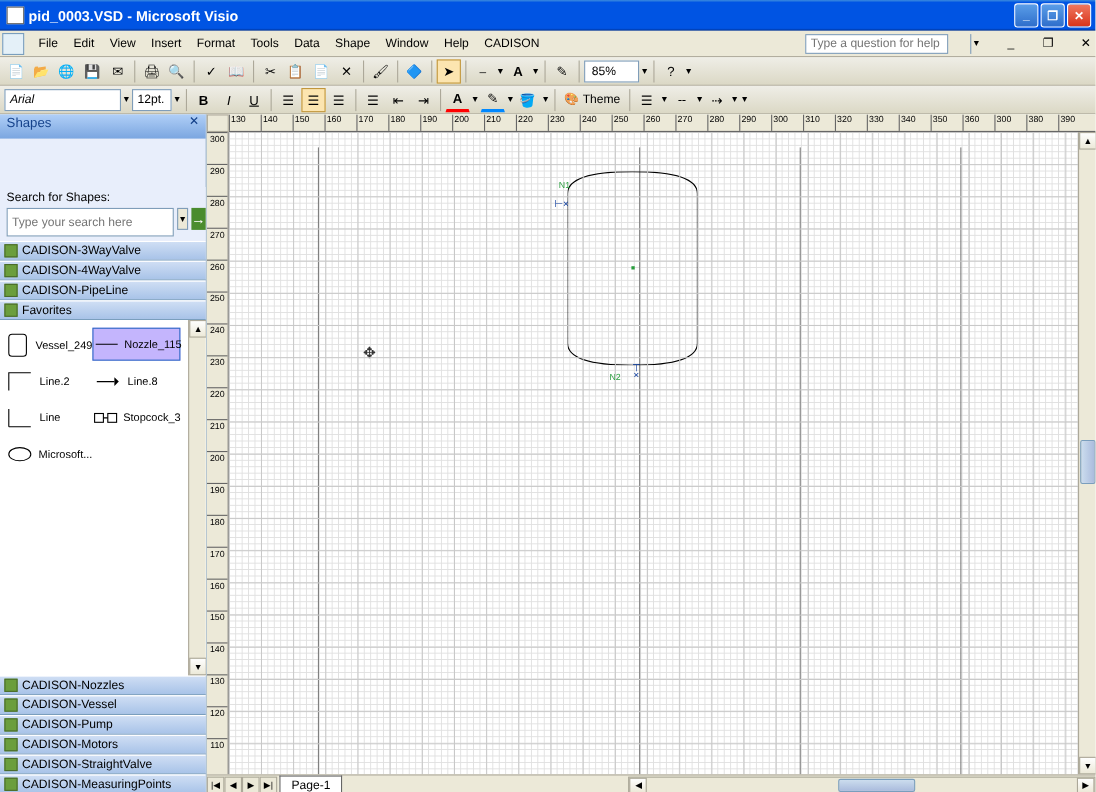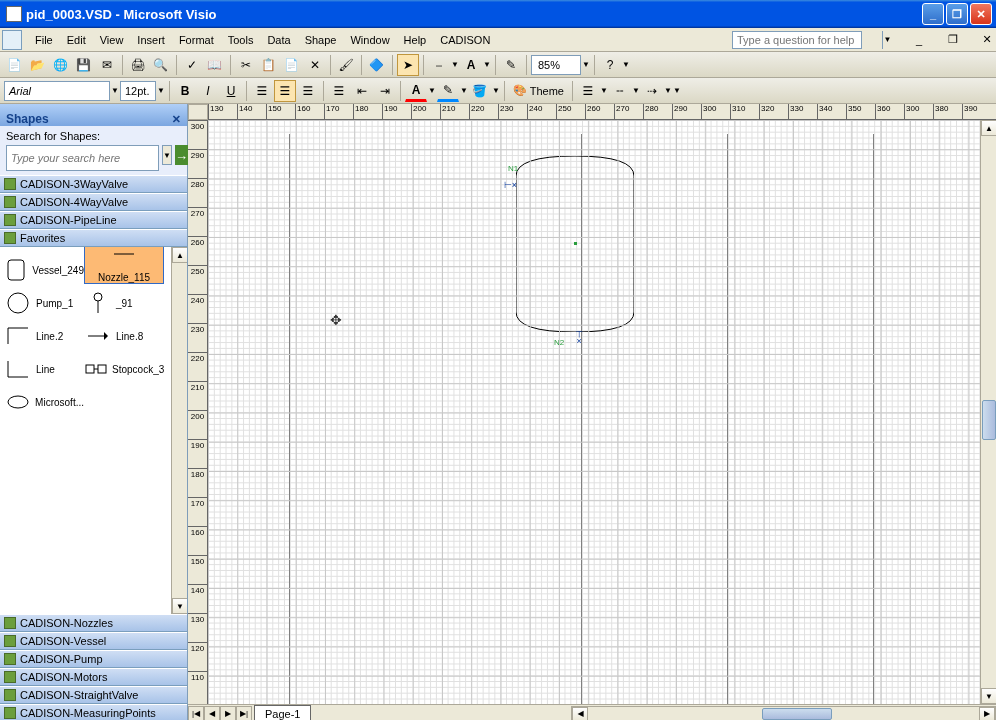--- a/index.html
+++ b/index.html
@@ -31,26 +31,26 @@
 .zoom-combo { width: 50px; height: 20px; border: 1px solid #7f9db9; background: white; font-size: 11px; padding: 0 6px; display: flex; align-items: center; }
 .font-combo { width: 106px; height: 20px; border: 1px solid #7f9db9; background: white; font-size: 11px; padding: 0 4px; display: flex; align-items: center; font-style: italic; }
 .size-combo { width: 36px; height: 20px; border: 1px solid #7f9db9; background: white; font-size: 11px; padding: 0 4px; display: flex; align-items: center; }
 .theme-btn { display: flex; align-items: center; gap: 3px; padding: 0 4px; height: 22px; }
 
 
 .main { display: flex; height: 618px; }
 
 
 .shapes-panel { width: 188px; background: #e8eefb; border-right: 1px solid #7f9db9; display: flex; flex-direction: column; }
-.shapes-header { height: 22px; background: linear-gradient(to bottom, #b0cff7, #7ba6e0); display: flex; align-items: flex-end; padding: 0 6px; color: #15428b; font-weight: bold; font-size: 12px; }
+.shapes-header { height: 22px; background: linear-gradient(to bottom, #b0cff7, #7ba6e0); display: flex; align-items: flex-start; padding: 0 6px; color: #15428b; font-weight: normal; font-size: 12px; }
 .shapes-close { margin-left: auto; font-size: 11px; cursor: pointer; }
-.search-section { padding: 4px 6px; background: #e8eefb; }
+.search-section { padding: 4px 6px; background: #e8eefb; margin-top: 44px; }
 .search-label { font-size: 11px; margin-bottom: 3px; }
 .search-row { display: flex; gap: 3px; }
-.search-input { flex: 1; height: 20px; border: 1px solid #7f9db9; padding: 12px 4px; font-size: 11px; color: #888; font-style: italic; }
+.search-input { flex: 1; height: 20px; border: 1px solid #7f9db9; padding: 12px 4px; font-size: 11px; color: #888; }
 .search-dd { width: 14px; height: 20px; border: 1px solid #7f9db9; background: #ece9d8; display: flex; align-items: center; justify-content: center; font-size: 8px; }
 .search-go { width: 22px; height: 20px; background: #4a8c2e; color: white; display: flex; align-items: center; justify-content: center; font-size: 13px; font-weight: bold; }
 
 .stencil-bar { height: 18px; background: linear-gradient(to bottom, #cfdef4, #a8c3e8); border-top: 1px solid #fff; border-bottom: 1px solid #7a9ebd; display: flex; align-items: center; padding: 0 4px; font-size: 11px; cursor: pointer; }
 .stencil-icon { width: 12px; height: 12px; background: #6b9e3d; margin-right: 4px; border: 1px solid #4a6b2a; }
 
 .favorites-body { flex: 1; background: white; overflow-y: auto; padding: 4px; position: relative; }
 .fav-scroll { position: absolute; right: 0; top: 0; width: 16px; height: 100%; background: #ece9d8; border-left: 1px solid #aca899; }
 .fav-scroll-btn { width: 16px; height: 16px; background: linear-gradient(to bottom, #fefefe, #ece9d8); border: 1px solid #aca899; font-size: 8px; display: flex; align-items: center; justify-content: center; }
 .fav-scroll-btn.bot { position: absolute; bottom: 0; }
@@ -241,46 +241,27 @@
       <div id="fav-grid">
           <div class="shape-row">
             <div class="shape-cell">
               <div class="shape-ico">
                 <svg width="24" height="24">
                   <rect x="4" y="2" width="16" height="20" rx="3" fill="none" stroke="#000"></rect>
                 </svg>
               </div>
               <span>Vessel_249</span>
             </div>
-            <div class="shape-cell" style="border: 1px solid rgb(49, 106, 197); background: #fdba74; flex-direction: column;">
+            <div class="shape-cell" style="border: 1px solid rgb(49, 106, 197); background: #c4b5fd;">
               <div class="shape-ico">
                 <svg width="24" height="24">
                   <line x1="2" y1="12" x2="22" y2="12" stroke="#000"></line>
                 </svg>
               </div>
               <span>Nozzle_115</span>
-            </div>
-          </div>
-          <div class="shape-row">
-            <div class="shape-cell">
-              <div class="shape-ico">
-                <svg width="24" height="24">
-                  <circle cx="12" cy="12" r="10" fill="none" stroke="#000"></circle>
-                </svg>
-              </div>
-              <span>Pump_1</span>
-            </div>
-            <div class="shape-cell">
-              <div class="shape-ico">
-                <svg width="24" height="24">
-                  <circle cx="12" cy="6" r="4" fill="none" stroke="#000"></circle>
-                  <line x1="12" y1="10" x2="12" y2="22" stroke="#000"></line>
-                </svg>
-              </div>
-              <span>_91</span>
             </div>
           </div>
           <div class="shape-row">
             <div class="shape-cell">
               <div class="shape-ico">
                 <svg width="24" height="24">
                   <path d="M2 20 L2 4 L22 4" fill="none" stroke="#000"></path>
                 </svg>
               </div>
               <span>Line.2</span>

